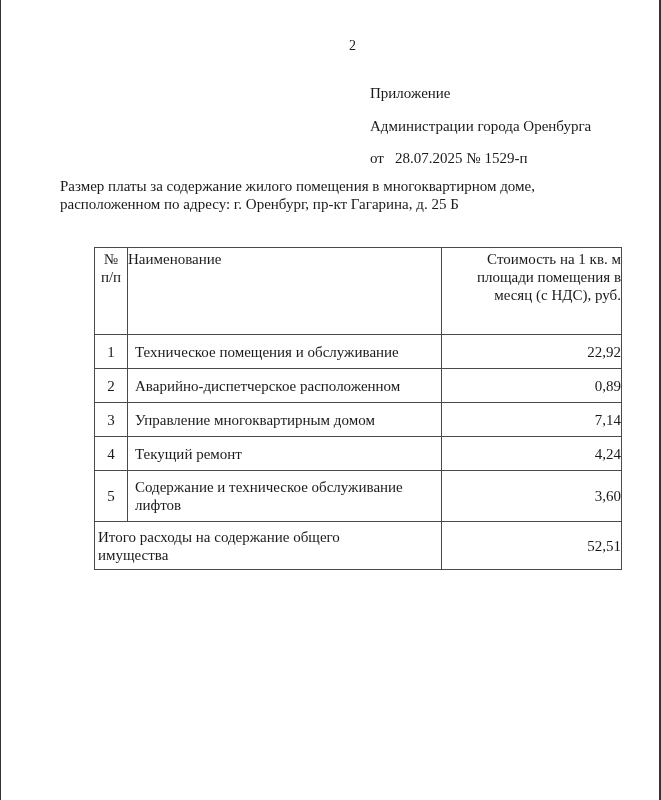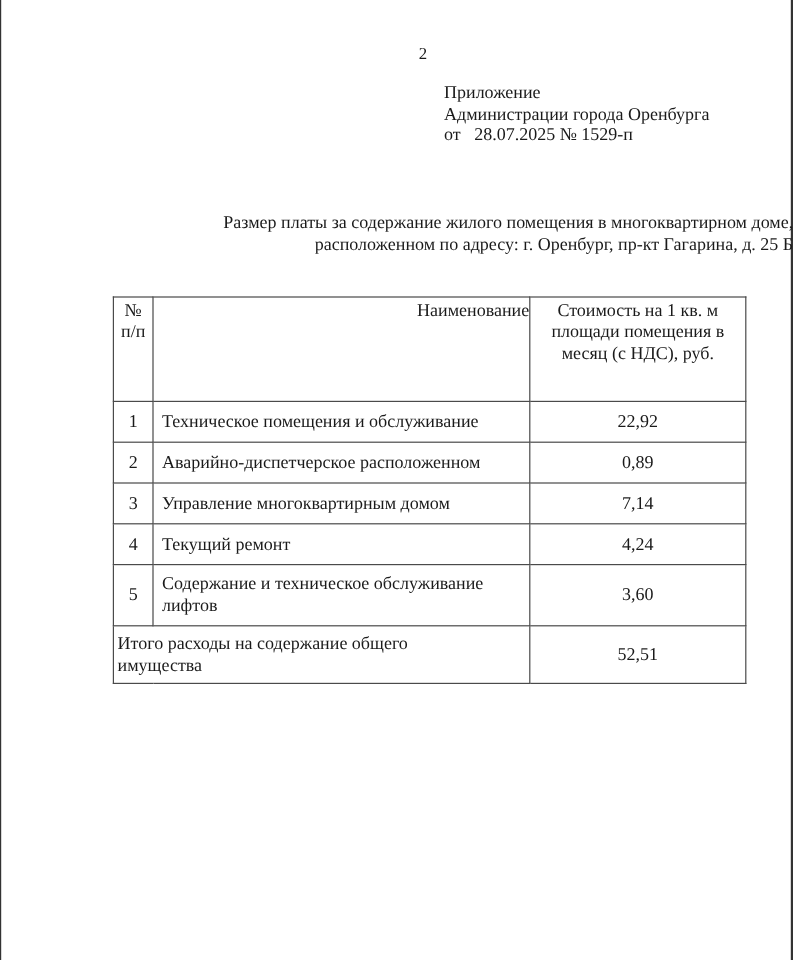--- a/index.html
+++ b/index.html
@@ -6,30 +6,30 @@
   body {
     width: 661px; height: 800px; background: #ffffff; position: relative;
     overflow: hidden;
     font-family: "Liberation Serif", "DejaVu Serif", serif;
     color: #1a1a1a;
   }
   .edge-left { position: absolute; left: 0; top: 0; width: 1px; height: 800px; background: #333; }
   .edge-right { position: absolute; right: 0; top: 0; width: 2px; height: 800px; background: #333; }
   .page-number { position: absolute; left: 349px; top: 38px; font-size: 14px; }
   .appendix { position: absolute; left: 370px; top: 70px; font-size: 15px; line-height: 17.5px; }
-  .appendix div { white-space: pre; }
-  .title { position: absolute; left: 60px; width: 601px; top: 177px; text-align: right; font-size: 15px; line-height: 18px; }
+  .appendix div { white-space: pre; margin-top: 15px; }
+  .title { position: absolute; left: 60px; width: 601px; top: 177px; text-align: left; font-size: 15px; line-height: 18px; }
   table.fees {
     position: absolute; left: 94px; top: 247px; width: 528px;
     border-collapse: collapse; font-size: 15px; line-height: 18px;
   }
   table.fees td { border: 1px solid #4a4a4a; vertical-align: top; padding: 0; }
   .col-num { width: 32px; text-align: center; }
   .col-name { width: 306px; padding-left: 7px !important; }
-  .col-cost { text-align: center; }
+  .col-cost { text-align: right; }
   tr.hdr td { height: 84px; padding-top: 2px !important; }
   tr.row td { height: 33px; vertical-align: middle; }
   tr.row.tall td { height: 50px; }
   tr.total td { height: 47px; vertical-align: middle; }
   .total-label { padding-left: 3px !important; }
 </style>
 </head>
 <body>
 
 <div class="edge-left"></div>
@@ -48,21 +48,21 @@
   <div>расположенном по адресу: г. Оренбург, пр-кт Гагарина, д. 25 Б</div>
 </div>
 
 <table class="fees">
   <tbody>
       <tr class="hdr">
     <td class="col-num">
       <div>№</div>
       <div>п/п</div>
     </td>
-    <td class="col-name" style="text-align:right;padding-left:0 !important">
+    <td class="col-name" style="text-align:left;padding-left:0 !important">
       <div>Наименование</div>
     </td>
     <td class="col-cost">
       <div>Стоимость на 1 кв. м</div>
       <div>площади помещения в</div>
       <div>месяц (с НДС), руб.</div>
     </td>
   </tr>
   <tr class="row">
     <td class="col-num">1</td>

